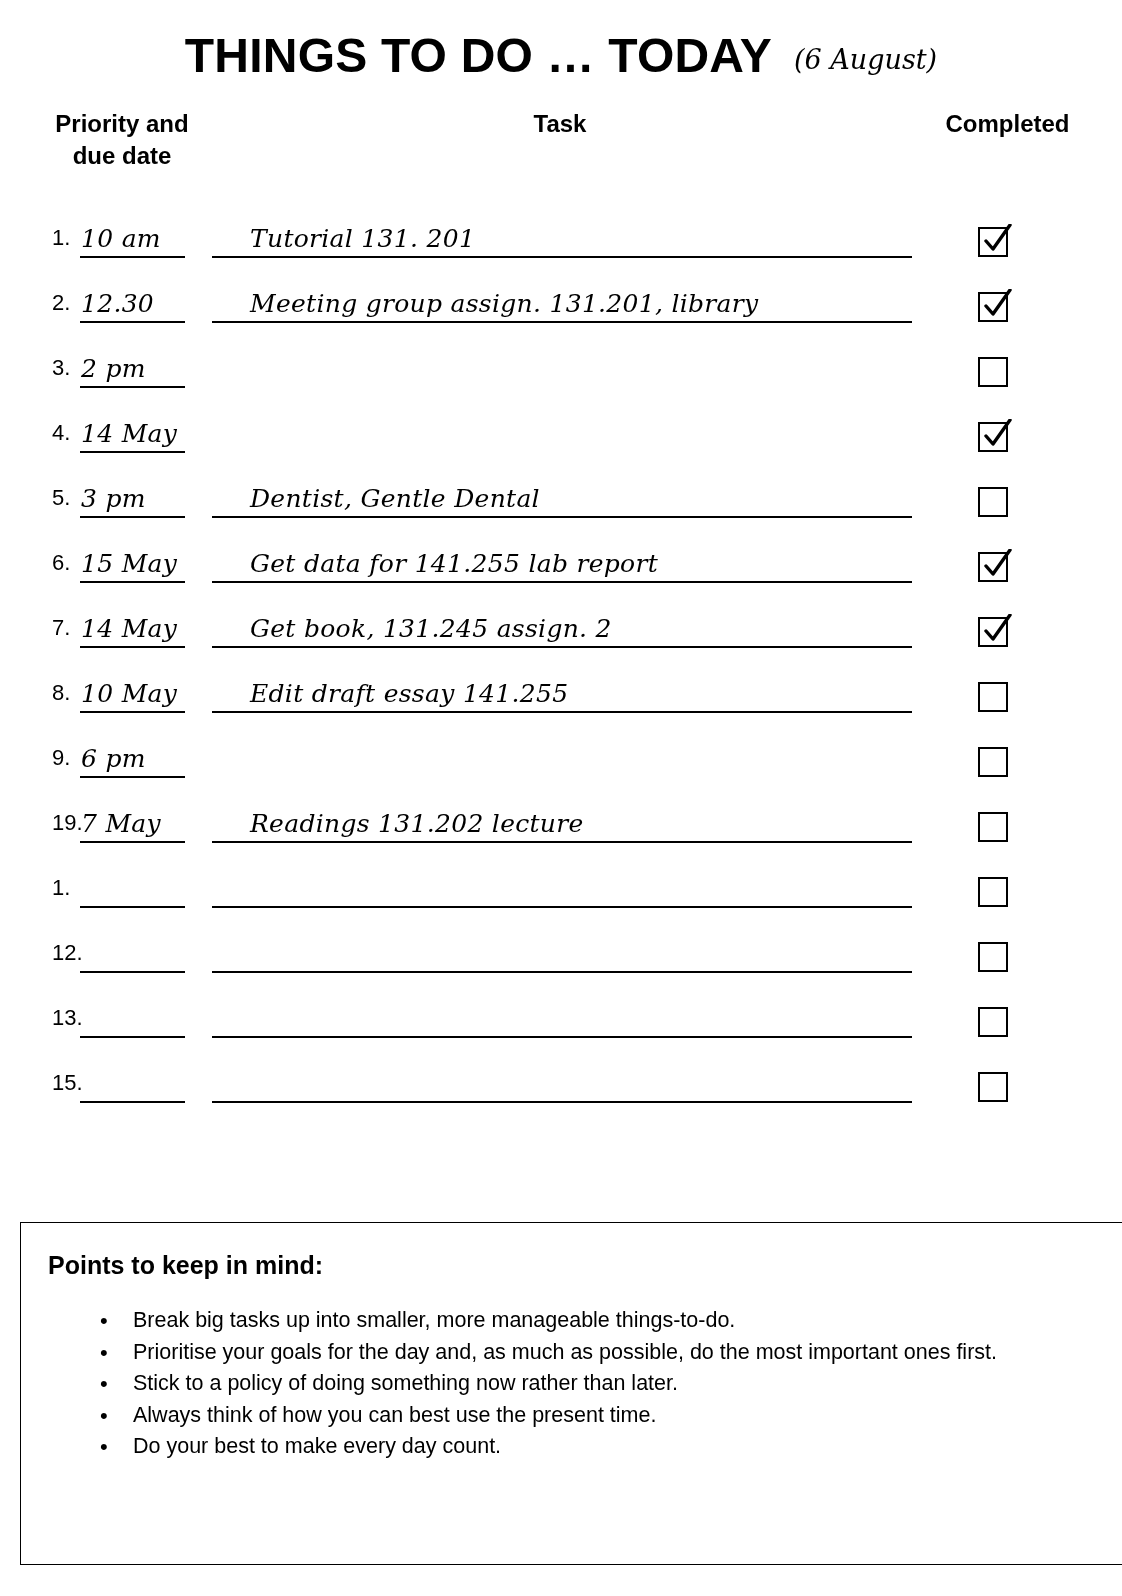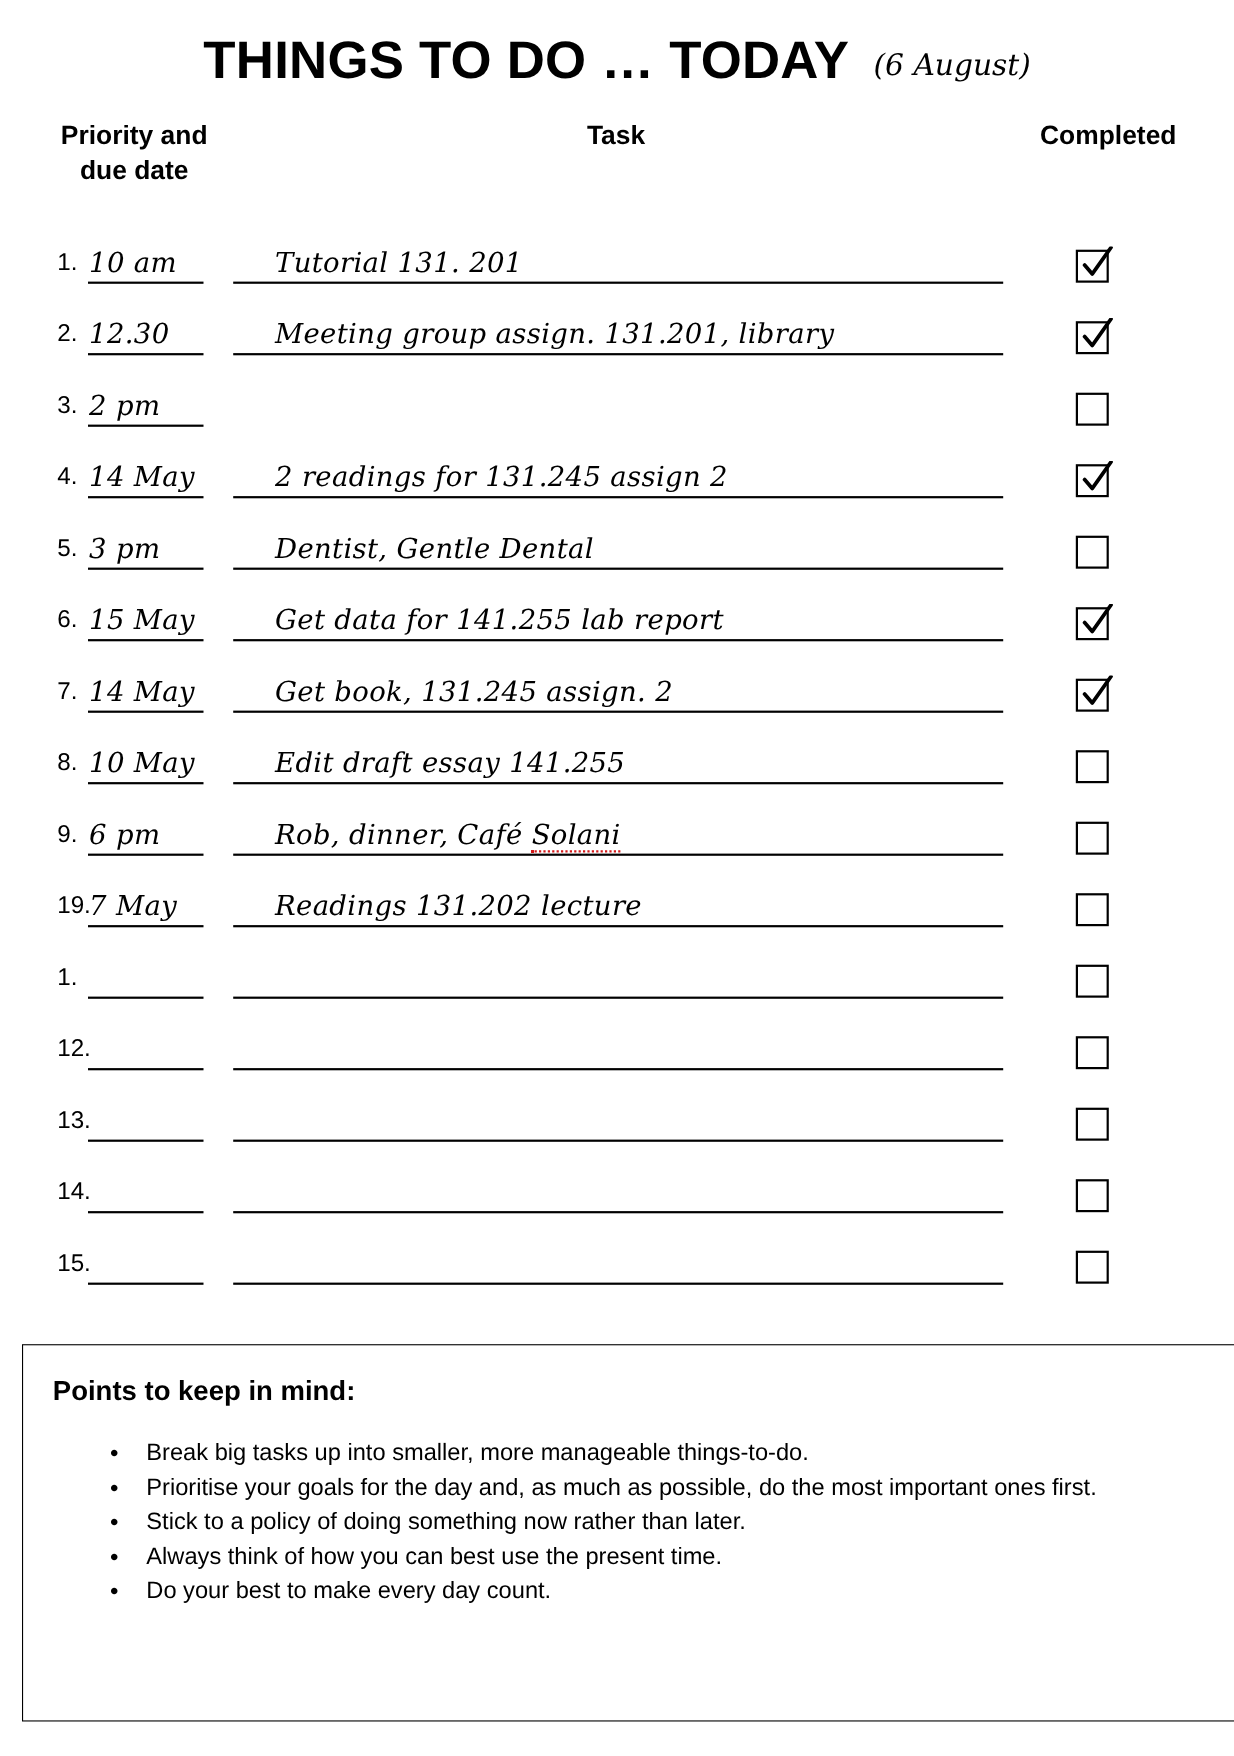--- a/index.html
+++ b/index.html
@@ -230,23 +230,20 @@
       <div class="pri-field">
         <span class="pri-text">2 pm</span>
       </div>
       <div class="chk off"></div>
     </div>
     <div class="row">
       <span class="row-num">4.</span>
       <div class="pri-field">
         <span class="pri-text">14 May</span>
       </div>
-      <div class="task-field">
-        <span class="task-text">2 readings for 131.245 assign 2</span>
-      </div>
       <div class="chk">
         <svg class="tick" viewBox="0 0 32 32">
           <path d="M5 17 L12 25 L29 1" fill="none" stroke="#000" stroke-width="3.4" stroke-linecap="round" stroke-linejoin="round"></path>
         </svg>
       </div>
     </div>
     <div class="row">
       <span class="row-num">5.</span>
       <div class="pri-field">
         <span class="pri-text">3 pm</span>
@@ -292,23 +289,20 @@
       <div class="task-field">
         <span class="task-text">Edit draft essay 141.255</span>
       </div>
       <div class="chk off"></div>
     </div>
     <div class="row">
       <span class="row-num">9.</span>
       <div class="pri-field">
         <span class="pri-text">6 pm</span>
       </div>
-      <div class="task-field">
-        <span class="task-text">Rob, dinner, Café <span class="misspell">Solani</span></span>
-      </div>
       <div class="chk off"></div>
     </div>
     <div class="row">
       <span class="row-num">19.</span>
       <div class="pri-field">
         <span class="pri-text">7 May</span>
       </div>
       <div class="task-field">
         <span class="task-text">Readings 131.202 lecture</span>
       </div>
@@ -329,30 +323,20 @@
       <div class="pri-field">
         <span class="pri-text"></span>
       </div>
       <div class="task-field">
         <span class="task-text"></span>
       </div>
       <div class="chk off"></div>
     </div>
     <div class="row">
       <span class="row-num">13.</span>
-      <div class="pri-field">
-        <span class="pri-text"></span>
-      </div>
-      <div class="task-field">
-        <span class="task-text"></span>
-      </div>
-      <div class="chk off"></div>
-    </div>
-    <div class="row">
-      <span class="row-num">14.</span>
       <div class="pri-field">
         <span class="pri-text"></span>
       </div>
       <div class="task-field">
         <span class="task-text"></span>
       </div>
       <div class="chk off"></div>
     </div>
     <div class="row">
       <span class="row-num">15.</span>

